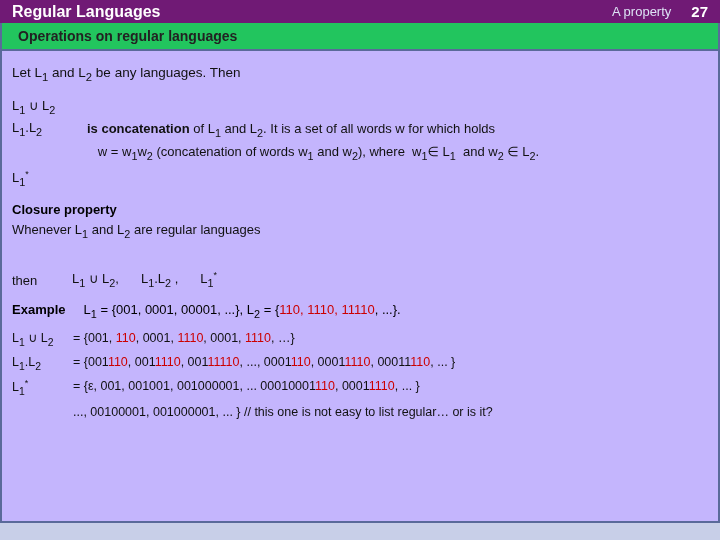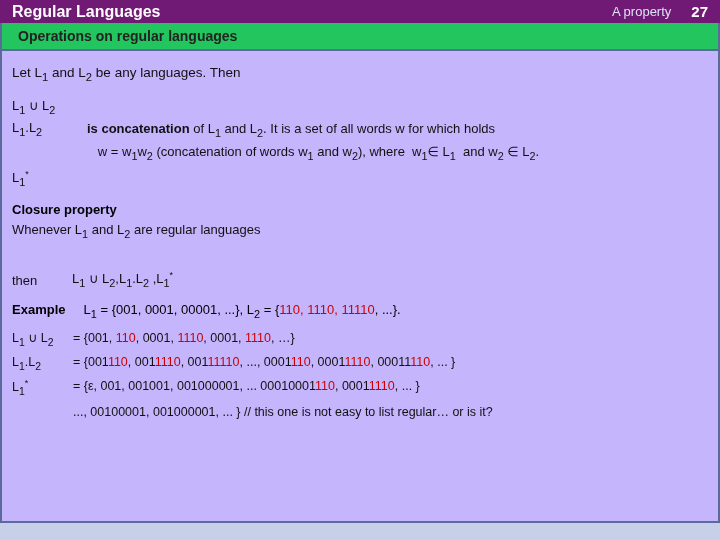--- a/index.html
+++ b/index.html
@@ -96,20 +96,21 @@
       align-items: flex-end;
       gap: 0;
       margin-top: 25px;
     }
     .then-label {
       min-width: 60px;
       font-size: 13px;
     }
     .then-items {
       display: flex;
+      gap: 22px;
       flex: 1;
       align-items: center;
     }
     .then-item {
       font-size: 13px;
     }
     .then-conclusion {
       font-size: 13px;
       margin-left: 10px;
     }

